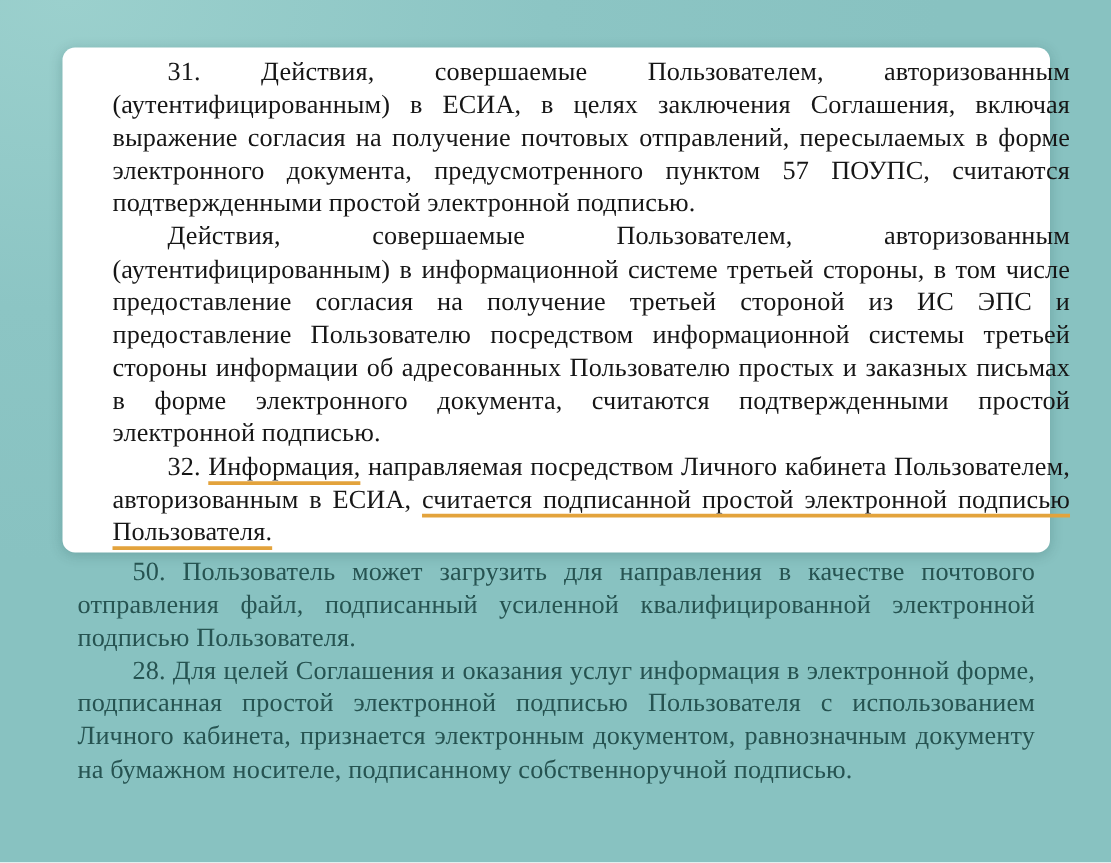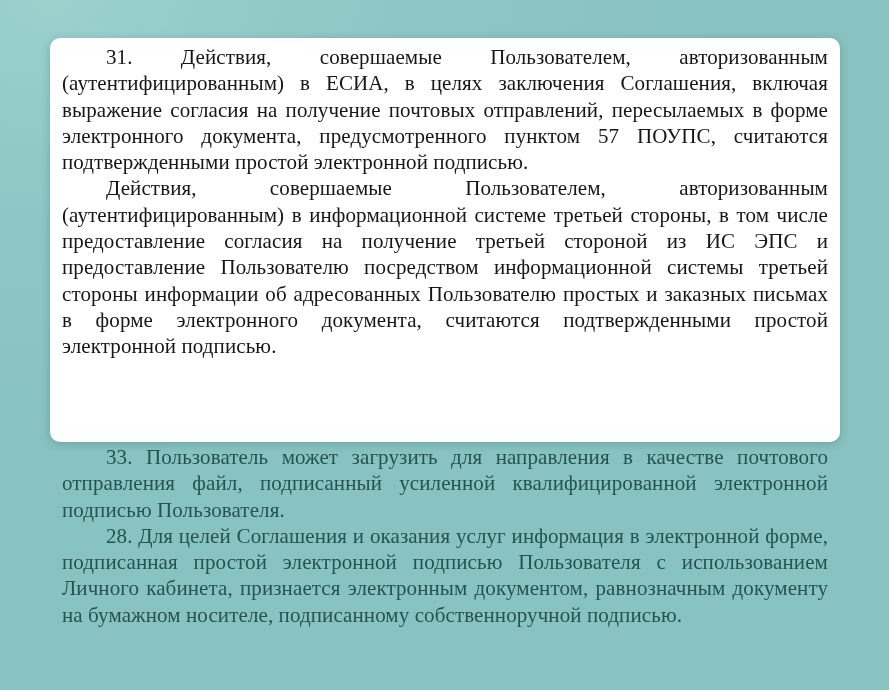--- a/index.html
+++ b/index.html
@@ -29,20 +29,21 @@
     box-shadow: 0 2px 10px rgba(15, 60, 60, 0.22);
   }
   .text-col {
     position: absolute;
     left: 62px;
     width: 766px;
   }
   #highlighted-text {
     top: 44px;
     color: var(--doc-text, #161616);
+    margin-left: 28px;
   }
   #dimmed-text {
     top: 444px;
     color: var(--dim-text, #265351);
   }
   p.doc-para {
     margin: 0;
     font-size: 21px;
     line-height: 26.3px;
     text-align: justify;
@@ -57,18 +58,19 @@
   }
 </style>
 </head>
 <body>
 
 <div class="canvas">
   <div class="highlight-box"></div>
   <div class="text-col" id="highlighted-text">
       <p class="doc-para"><span>31. Действия, совершаемые Пользователем, авторизованным (аутентифицированным) в ЕСИА, в целях заключения Соглашения, включая выражение согласия на получение почтовых отправлений, пересылаемых в форме электронного документа, предусмотренного пунктом 57 ПОУПС, считаются подтвержденными простой электронной подписью.</span></p>
       <p class="doc-para"><span>Действия, совершаемые Пользователем, авторизованным (аутентифицированным) в информационной системе третьей стороны, в том числе предоставление согласия на получение третьей стороной из ИС ЭПС и предоставление Пользователю посредством информационной системы третьей стороны информации об адресованных Пользователю простых и заказных письмах в форме электронного документа, считаются подтвержденными простой электронной подписью.</span></p>
+      <p class="doc-para"><span>32. </span><span class="u">Информация,</span><span> направляемая посредством Личного кабинета Пользователем, авторизованным в ЕСИА, </span><span class="u">считается подписанной простой электронной подписью Пользователя.</span></p>
     </div>
   <div class="text-col" id="dimmed-text">
-      <p class="doc-para"><span>33. Пользователь может загрузить для направления в качестве почтового отправления файл, подписанный усиленной квалифицированной электронной подписью Пользователя.</span></p>
+      <p class="doc-para"><span>50. Пользователь может загрузить для направления в качестве почтового отправления файл, подписанный усиленной квалифицированной электронной подписью Пользователя.</span></p>
       <p class="doc-para"><span>28. Для целей Соглашения и оказания услуг информация в электронной форме, подписанная простой электронной подписью Пользователя с использованием Личного кабинета, признается электронным документом, равнозначным документу на бумажном носителе, подписанному собственноручной подписью.</span></p>
     </div>
 </div>
 
 </body></html>

